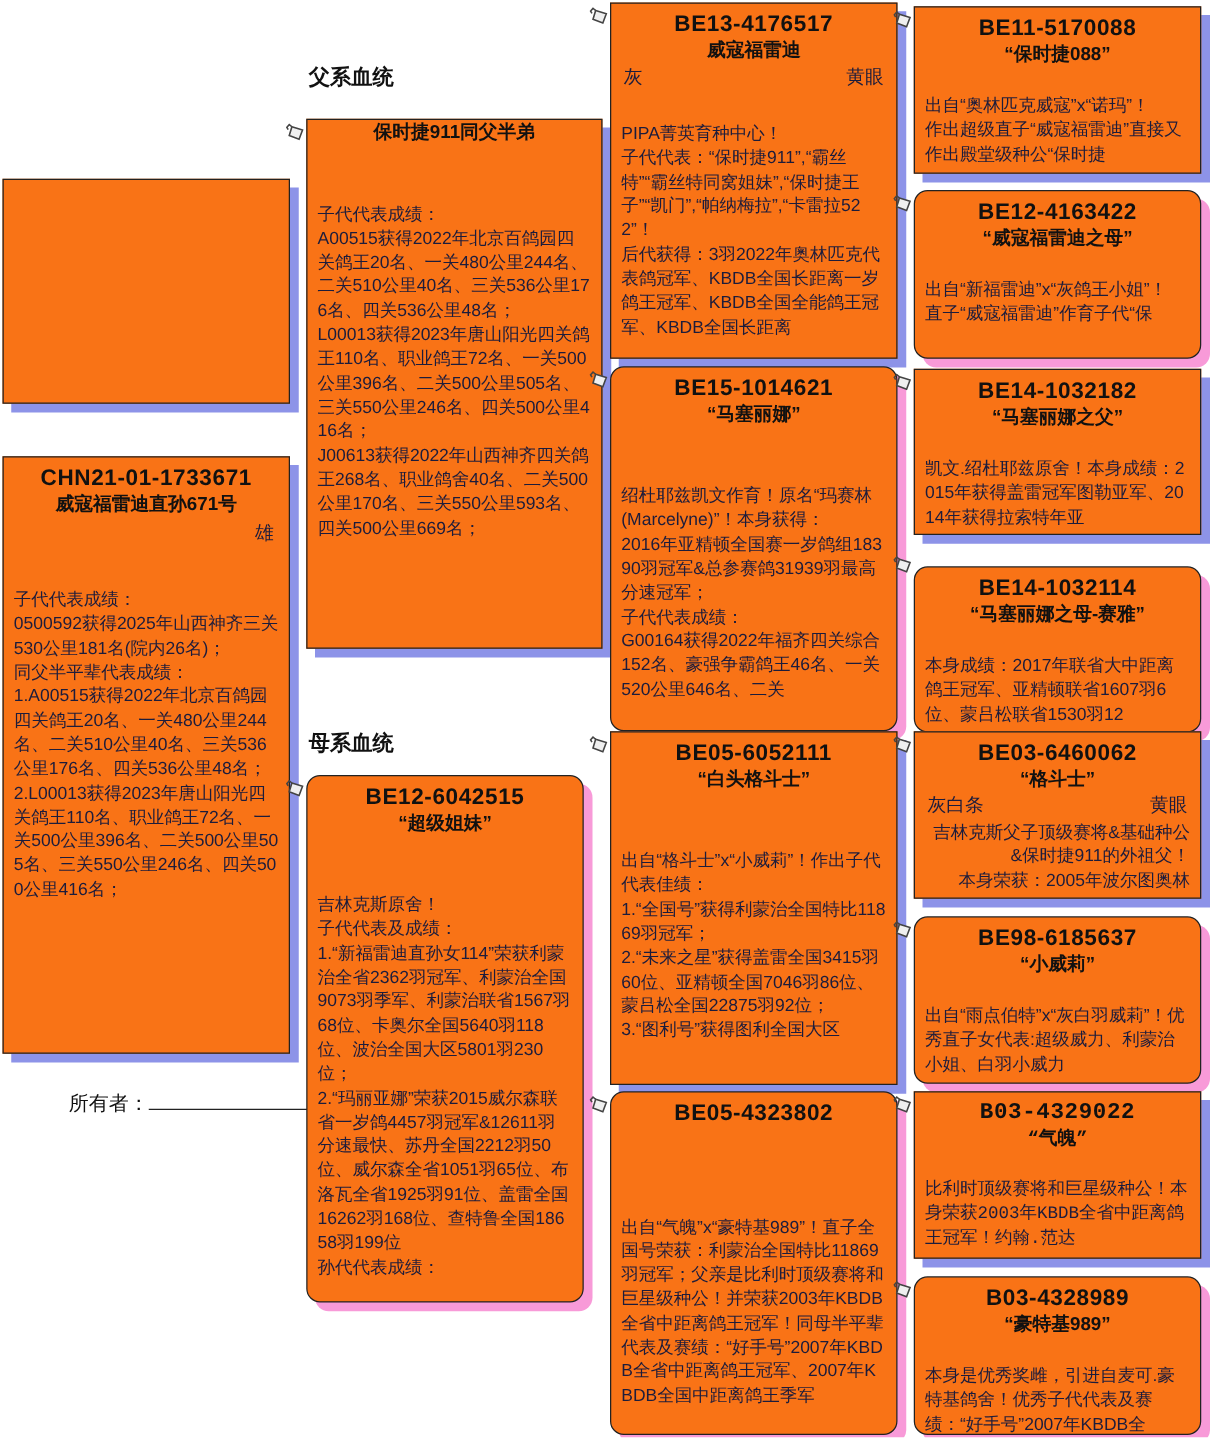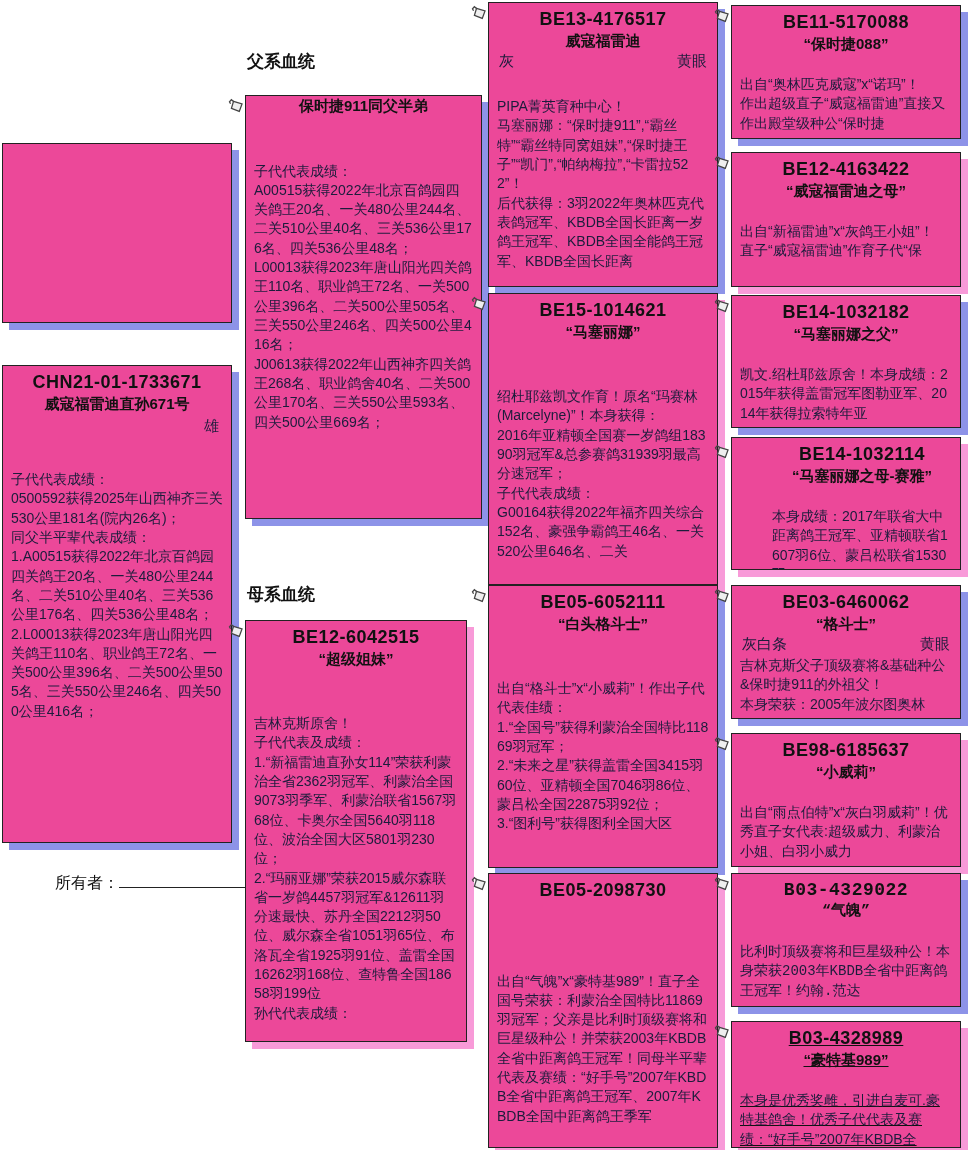--- a/index.html
+++ b/index.html
@@ -3,47 +3,47 @@
 <meta charset="utf-8">
 <style>
   html,body { margin:0; padding:0; background:#fff; }
   #canvas {
     position:relative; width:974px; height:1150px;
     background:#fff; overflow:hidden;
     font-family:"Liberation Sans","DejaVu Sans",sans-serif;
     color:#111;
   }
   .box {
-    position:absolute; background:#ec4899;
+    position:absolute; background:#f97316;
     border:1.5px solid #222; box-sizing:border-box;
     overflow:hidden;
   }
   .box.male   { box-shadow:7px 7px 0 #8d93e8; }
-  .box.female { box-shadow:7px 7px 0 #f89ad8; }
+  .box.female { box-shadow:7px 7px 0 #f89ad8;border-radius:11px; }
   .box .title {
     font-weight:bold; font-size:18px; line-height:1.25;
     text-align:center; margin-top:5px; letter-spacing:.5px;
   }
   .box .subtitle {
     font-weight:bold; font-size:15px; line-height:1.3; text-align:center;
   }
   .traits {
     display:flex; justify-content:space-between;
     padding:0 10px; font-size:15px; color:#1c1c3c; margin-top:2px;
   }
   .sex { text-align:right; padding-right:12px; font-size:15px; color:#1c1c3c; margin-top:4px; }
   .body {
     font-size:14px; line-height:1.38; padding:0 8px;
     color:#1c1c3c; white-space:pre-wrap; word-break:break-all;
   }
   .g-sm { margin-top:22px; }
   .g-md { margin-top:34px; }
   .g-lg { margin-top:46px; }
   .g-xl { margin-top:70px; }
-  .g-0  { margin-top:2px;  }
+  .g-0  { margin-top:2px;text-align:right;  }
   .g-tr { margin-top:26px; }
   .bloodline-label {
     position:absolute; font-size:17px; font-weight:bold; color:#111;
   }
   .owner-line { position:absolute; font-size:16px; color:#111; }
   .owner-line .blank {
     display:inline-block; width:138px; height:15px;
     border-bottom:1.5px solid #222; vertical-align:baseline;
   }
   .pen { position:absolute; width:17px; height:17px; z-index:3; cursor:pointer; }
@@ -94,21 +94,21 @@
   </div>
 
   <div class="box male" style="left:488px;top:2px;width:230px;height:285px;">
     <div class="title">BE13-4176517</div>
     <div class="subtitle">威寇福雷迪</div>
     <div class="traits">
       <span>灰</span>
       <span>黄眼</span>
     </div>
     <div class="body g-tr">PIPA菁英育种中心！
-马塞丽娜：“保时捷911”,“霸丝特”“霸丝特同窝姐妹”,“保时捷王子”“凯门”,“帕纳梅拉”,“卡雷拉522”！
+子代代表：“保时捷911”,“霸丝特”“霸丝特同窝姐妹”,“保时捷王子”“凯门”,“帕纳梅拉”,“卡雷拉522”！
 后代获得：3羽2022年奥林匹克代表鸽冠军、KBDB全国长距离一岁鸽王冠军、KBDB全国全能鸽王冠军、KBDB全国长距离</div>
   </div>
 
   <div class="box female" style="left:488px;top:293px;width:230px;height:292px;">
     <div class="title">BE15-1014621</div>
     <div class="subtitle">“马塞丽娜”</div>
     <div class="body g-lg">绍杜耶兹凯文作育！原名“玛赛林(Marcelyne)”！本身获得：
 2016年亚精顿全国赛一岁鸽组18390羽冠军&amp;总参赛鸽31939羽最高分速冠军；
 子代代表成绩：
 G00164获得2022年福齐四关综合152名、豪强争霸鸽王46名、一关520公里646名、二关</div>
@@ -117,21 +117,21 @@
   <div class="box male" style="left:488px;top:585px;width:230px;height:283px;">
     <div class="title">BE05-6052111</div>
     <div class="subtitle">“白头格斗士”</div>
     <div class="body g-lg">出自“格斗士”x“小威莉”！作出子代代表佳绩：
 1.“全国号”获得利蒙治全国特比11869羽冠军；
 2.“未来之星”获得盖雷全国3415羽60位、亚精顿全国7046羽86位、蒙吕松全国22875羽92位；
 3.“图利号”获得图利全国大区</div>
   </div>
 
   <div class="box female" style="left:488px;top:873px;width:230px;height:275px;">
-    <div class="title">BE05-2098730</div>
+    <div class="title">BE05-4323802</div>
     <div class="body g-xl">出自“气魄”x“豪特基989”！直子全国号荣获：利蒙治全国特比11869羽冠军；父亲是比利时顶级赛将和巨星级种公！并荣获2003年KBDB全省中距离鸽王冠军！同母半平辈代表及赛绩：“好手号”2007年KBDB全省中距离鸽王冠军、2007年KBDB全国中距离鸽王季军</div>
   </div>
 
   <div class="box male" style="left:731px;top:5px;width:230px;height:134px;">
     <div class="title">BE11-5170088</div>
     <div class="subtitle">“保时捷088”</div>
     <div class="body g-sm">出自“奥林匹克威寇”x“诺玛”！
 作出超级直子“威寇福雷迪”直接又作出殿堂级种公“保时捷</div>
   </div>
 
@@ -141,21 +141,21 @@
     <div class="body g-sm">出自“新福雷迪”x“灰鸽王小姐”！
 直子“威寇福雷迪”作育子代“保</div>
   </div>
 
   <div class="box male" style="left:731px;top:295px;width:230px;height:133px;">
     <div class="title">BE14-1032182</div>
     <div class="subtitle">“马塞丽娜之父”</div>
     <div class="body g-sm">凯文.绍杜耶兹原舍！本身成绩：2015年获得盖雷冠军图勒亚军、2014年获得拉索特年亚</div>
   </div>
 
-  <div class="box female" style="left:731px;top:437px;width:230px;height:133px;padding-left:32px;">
+  <div class="box female" style="left:731px;top:453px;width:230px;height:133px;">
     <div class="title">BE14-1032114</div>
     <div class="subtitle">“马塞丽娜之母-赛雅”</div>
     <div class="body g-sm">本身成绩：2017年联省大中距离鸽王冠军、亚精顿联省1607羽6位、蒙吕松联省1530羽12</div>
   </div>
 
   <div class="box male" style="left:731px;top:585px;width:230px;height:134px;">
     <div class="title">BE03-6460062</div>
     <div class="subtitle">“格斗士”</div>
     <div class="traits">
       <span>灰白条</span>
@@ -170,21 +170,21 @@
     <div class="subtitle">“小威莉”</div>
     <div class="body g-sm">出自“雨点伯特”x“灰白羽威莉”！优秀直子女代表:超级威力、利蒙治小姐、白羽小威力</div>
   </div>
 
   <div class="box male" style="left:731px;top:873px;width:230px;height:134px;font-family:Liberation Mono, monospace;">
     <div class="title">B03-4329022</div>
     <div class="subtitle">“气魄”</div>
     <div class="body g-sm">比利时顶级赛将和巨星级种公！本身荣获2003年KBDB全省中距离鸽王冠军！约翰.范达</div>
   </div>
 
-  <div class="box female" style="left:731px;top:1021px;width:230px;height:127px;text-decoration:underline;">
+  <div class="box female" style="left:731px;top:1021px;width:230px;height:127px;">
     <div class="title">B03-4328989</div>
     <div class="subtitle">“豪特基989”</div>
     <div class="body g-sm">本身是优秀奖雌，引进自麦可.豪特基鸽舍！优秀子代代表及赛绩：“好手号”2007年KBDB全</div>
   </div>
 
   <span class="pen" style="left:228px;top:98px;"><svg viewBox="0 0 16 16">
         <path d="M5.2 3.2 L13.2 5.6 L10.6 12.6 L3.2 9.8 Z" fill="#efefef" stroke="#444" stroke-width="1.2"></path>
         <path d="M5.2 3.2 L3.2 1.6 L1.4 3.6 L2.4 5.4" fill="none" stroke="#444" stroke-width="1.2"></path>
       </svg></span>
   <span class="pen" style="left:228px;top:623px;"><svg viewBox="0 0 16 16">

